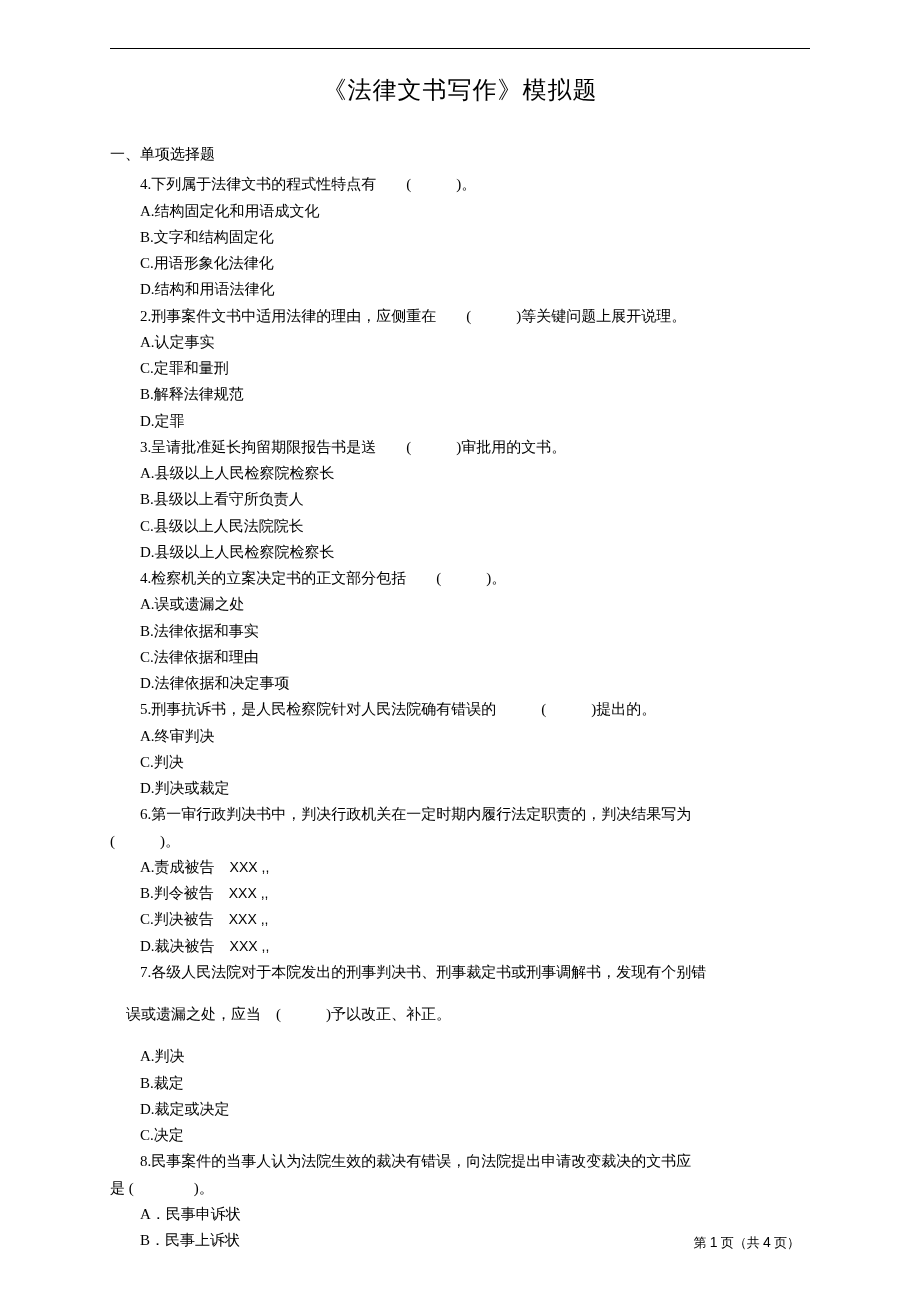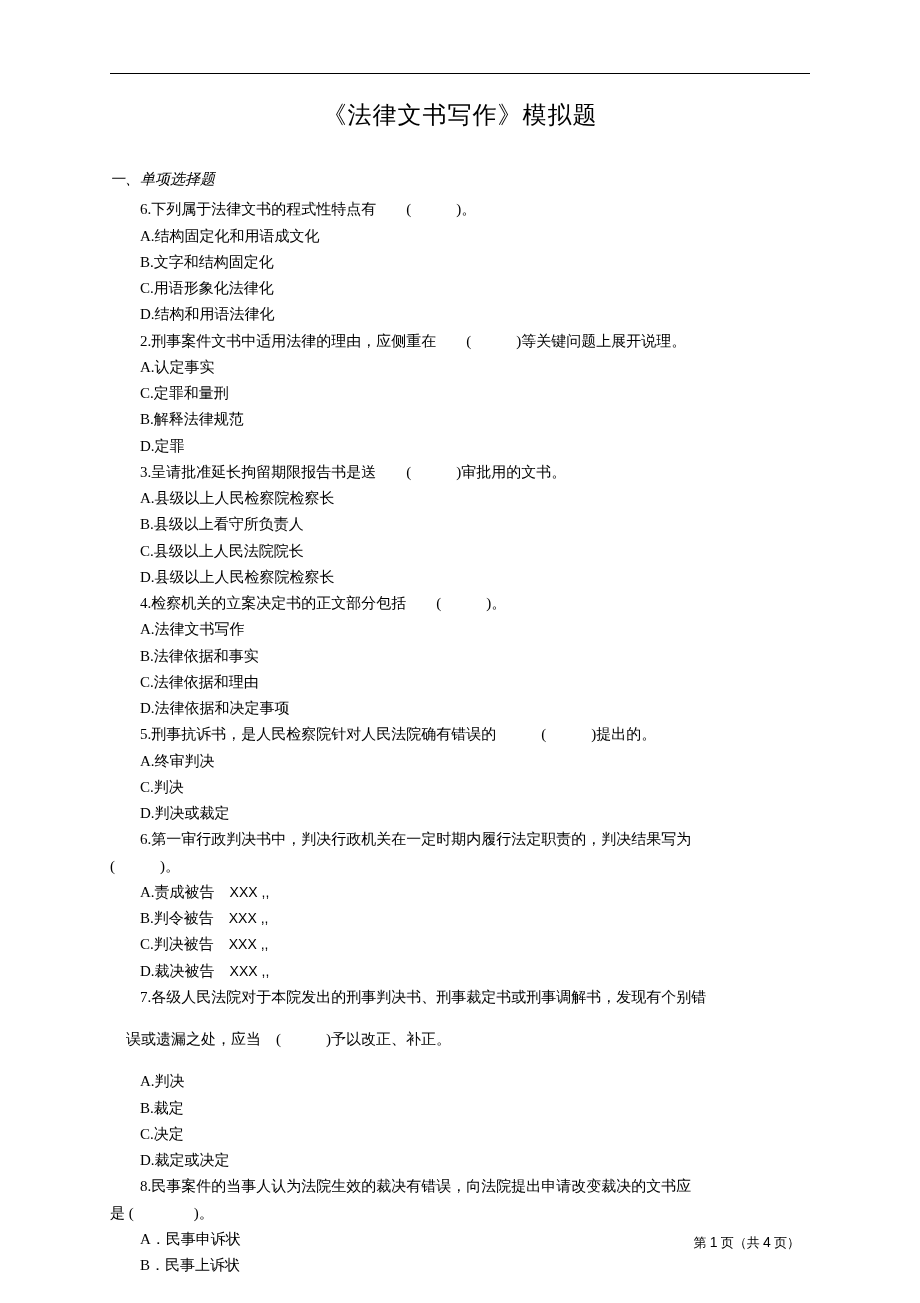--- a/index.html
+++ b/index.html
@@ -4,40 +4,39 @@
 <style>
   html, body {
     margin: 0;
     padding: 0;
     background: #fff;
   }
   .page {
     width: 920px;
     height: 1303px;
     box-sizing: border-box;
-    padding: 73px 110px 0 110px;
+    padding: 48px 110px 0 110px;
     font-family: "SimSun", "Songti SC", serif;
     color: #000;
     font-size: 15px;
     line-height: 1.75;
     position: relative;
   }
   .top-rule {
     border-top: 1px solid #000;
     margin: 0 0 20px 0;
   }
   .title {
     text-align: center;
     font-size: 24px;
     letter-spacing: 1px;
     margin: 6px 0 30px 0;
   }
   .section-heading {
     margin: 0 0 4px 0;
-    font-style: italic;
   }
   .indent {
     text-indent: 2em;
     margin: 0;
   }
   .footer {
     position: absolute;
     bottom: 48px;
     right: 120px;
     font-size: 13px;
@@ -50,62 +49,62 @@
 </head>
 <body>
 
 <div class="page">
   <div class="top-rule"></div>
 
   <div class="title">《法律文书写作》模拟题</div>
 
   <p class="section-heading">一、单项选择题</p>
 
-  <p class="indent">6.下列属于法律文书的程式性特点有　　(　　　)。</p>
+  <p class="indent">4.下列属于法律文书的程式性特点有　　(　　　)。</p>
   <p class="indent">A.结构固定化和用语成文化</p>
   <p class="indent">B.文字和结构固定化</p>
   <p class="indent">C.用语形象化法律化</p>
   <p class="indent">D.结构和用语法律化</p>
 
   <p class="indent">2.刑事案件文书中适用法律的理由，应侧重在　　(　　　)等关键问题上展开说理。</p>
   <p class="indent">A.认定事实</p>
   <p class="indent">C.定罪和量刑</p>
   <p class="indent">B.解释法律规范</p>
   <p class="indent">D.定罪</p>
 
   <p class="indent">3.呈请批准延长拘留期限报告书是送　　(　　　)审批用的文书。</p>
   <p class="indent">A.县级以上人民检察院检察长</p>
   <p class="indent">B.县级以上看守所负责人</p>
   <p class="indent">C.县级以上人民法院院长</p>
   <p class="indent">D.县级以上人民检察院检察长</p>
 
   <p class="indent">4.检察机关的立案决定书的正文部分包括　　(　　　)。</p>
-  <p class="indent">A.法律文书写作</p>
+  <p class="indent">A.误或遗漏之处</p>
   <p class="indent">B.法律依据和事实</p>
   <p class="indent">C.法律依据和理由</p>
   <p class="indent">D.法律依据和决定事项</p>
 
   <p class="indent">5.刑事抗诉书，是人民检察院针对人民法院确有错误的　　　(　　　)提出的。</p>
   <p class="indent">A.终审判决</p>
   <p class="indent">C.判决</p>
   <p class="indent">D.判决或裁定</p>
 
   <p class="indent">6.第一审行政判决书中，判决行政机关在一定时期内履行法定职责的，判决结果写为</p>
   <p style="margin:0;">(　　　)。</p>
   <p class="indent"><span>A.责成被告　</span><span class="sans">XXX ,,</span></p>
   <p class="indent"><span>B.判令被告　</span><span class="sans">XXX ,,</span></p>
   <p class="indent"><span>C.判决被告　</span><span class="sans">XXX ,,</span></p>
   <p class="indent"><span>D.裁决被告　</span><span class="sans">XXX ,,</span></p>
 
   <p class="indent">7.各级人民法院对于本院发出的刑事判决书、刑事裁定书或刑事调解书，发现有个别错</p>
   <p style="margin:16px;">误或遗漏之处，应当　(　　　)予以改正、补正。</p>
   <p class="indent">A.判决</p>
   <p class="indent">B.裁定</p>
+  <p class="indent">D.裁定或决定</p>
   <p class="indent">C.决定</p>
-  <p class="indent">D.裁定或决定</p>
 
   <p class="indent">8.民事案件的当事人认为法院生效的裁决有错误，向法院提出申请改变裁决的文书应</p>
   <p style="margin:0;">是 (　　　　)。</p>
   <p class="indent">A．民事申诉状</p>
   <p class="indent">B．民事上诉状</p>
 
   <div class="footer">
     <span>第 </span><span class="sans">1</span><span> 页（共 </span><span class="sans">4</span><span> 页）</span>
   </div>
 </div>

